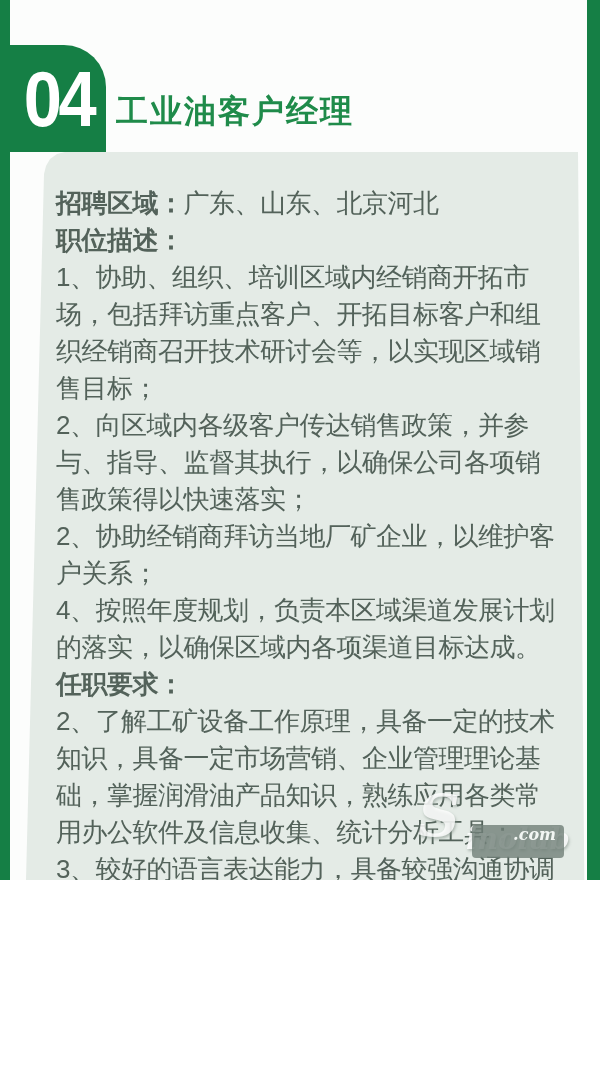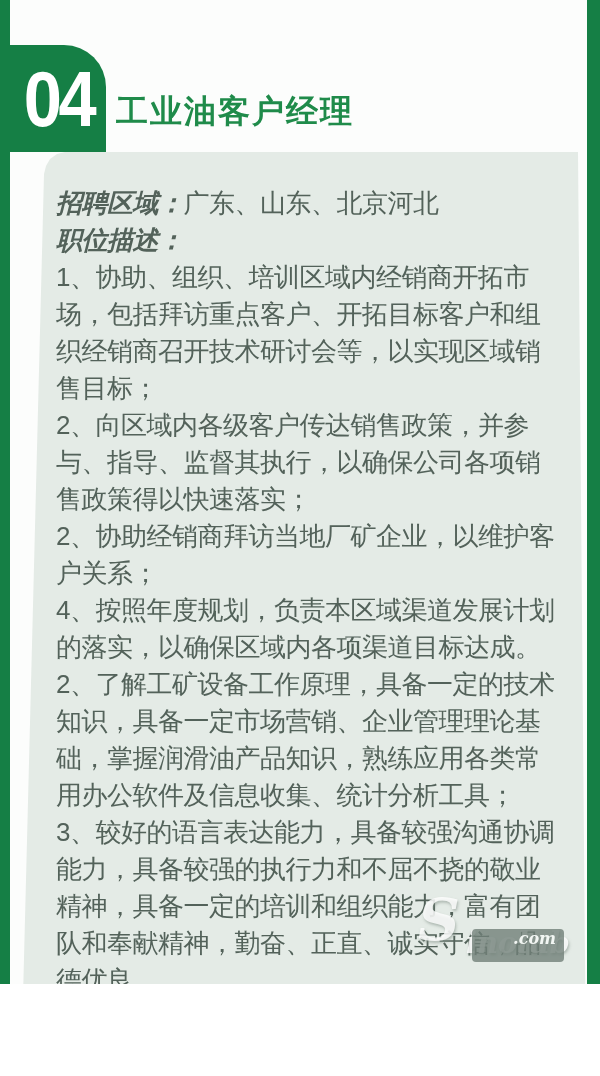--- a/index.html
+++ b/index.html
@@ -6,21 +6,21 @@
     --green:#157f45;
     --title-green:#1f8b4a;
     --panel:#e4ebe6;
     --text:#53625a;
     --bg:#fcfdfc;
   }
   *{margin:0;padding:0;box-sizing:border-box;}
   html,body{width:600px;}
   body{font-family:"Liberation Sans", sans-serif;}
   .canvas{
-    position:relative;width:600px;height:984px;background:var(--bg);overflow:hidden;
+    position:relative;width:600px;height:880px;background:var(--bg);overflow:hidden;
   }
   .side-bar{position:absolute;top:0;height:1076px;background:var(--green);z-index:4;}
   .side-bar.left{left:0;width:10px;}
   .side-bar.right{right:0;width:13px;}
   .panel{
     position:absolute;left:21px;top:152px;width:565px;height:924px;
     background:var(--panel);z-index:1;
     clip-path:polygon(44px 0px, 557px 0px, 565px 924px, 0px 924px,
                       23px 22px, 25px 14px, 29px 7px, 36px 2px);
   }
@@ -37,21 +37,21 @@
     position:absolute;left:116px;top:90px;z-index:5;
     color:var(--title-green);font-size:32px;font-weight:800;letter-spacing:2px;
     white-space:nowrap;
   }
   .content{
     position:absolute;left:56px;top:185px;width:502px;z-index:6;
     color:var(--text);font-size:26px;line-height:37px;letter-spacing:-0.5px;
     text-align:left;
   }
   .content p{margin:0;}
-  .bold{font-weight:bold;font-style:italic;}
+  .bold{font-weight:bold;}
   .watermark{
     position:absolute;right:16px;bottom:12px;width:164px;height:74px;z-index:7;
   }
   .wm-s{
     position:absolute;left:-2px;top:-12px;
     font-family:"DejaVu Serif", serif;font-style:italic;font-weight:bold;
     font-size:58px;color:rgba(255,255,255,0.82);
     text-shadow:1px 2px 3px rgba(125,140,132,0.55);
   }
   .wm-rest{
@@ -93,20 +93,21 @@
 
   <div class="content">
     <p><span class="bold">招聘区域：</span><span>广东、山东、北京河北</span></p>
     <p class="bold">职位描述：</p>
     <div>
         <p>1、协助、组织、培训区域内经销商开拓市场，包括拜访重点客户、开拓目标客户和组织经销商召开技术研讨会等，以实现区域销售目标；</p>
         <p>2、向区域内各级客户传达销售政策，并参与、指导、监督其执行，以确保公司各项销售政策得以快速落实；</p>
         <p>2、协助经销商拜访当地厂矿企业，以维护客户关系；</p>
         <p>4、按照年度规划，负责本区域渠道发展计划的落实，以确保区域内各项渠道目标达成。</p>
       </div>
+    <p class="bold">任职要求：</p>
     <div>
         <p>2、了解工矿设备工作原理，具备一定的技术知识，具备一定市场营销、企业管理理论基础，掌握润滑油产品知识，熟练应用各类常用办公软件及信息收集、统计分析工具；</p>
         <p>3、较好的语言表达能力，具备较强沟通协调能力，具备较强的执行力和不屈不挠的敬业精神，具备一定的培训和组织能力，富有团队和奉献精神，勤奋、正直、诚实守信，品德优良。</p>
       </div>
   </div>
 
   <div class="watermark">
     <span class="wm-s">S</span>
     <span class="wm-rest">inolub</span>
     <div class="wm-com">.com</div>

